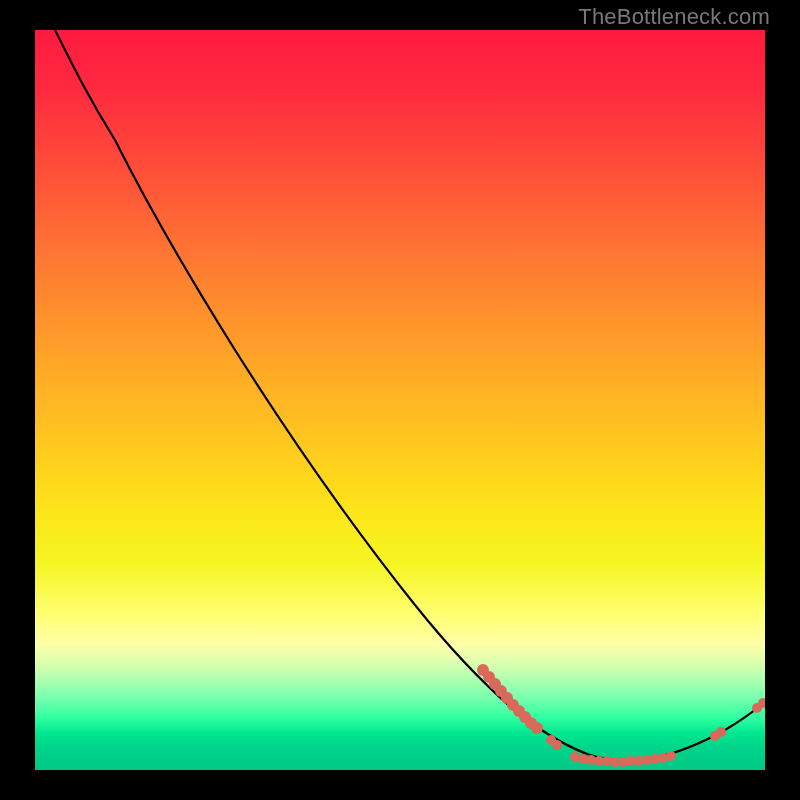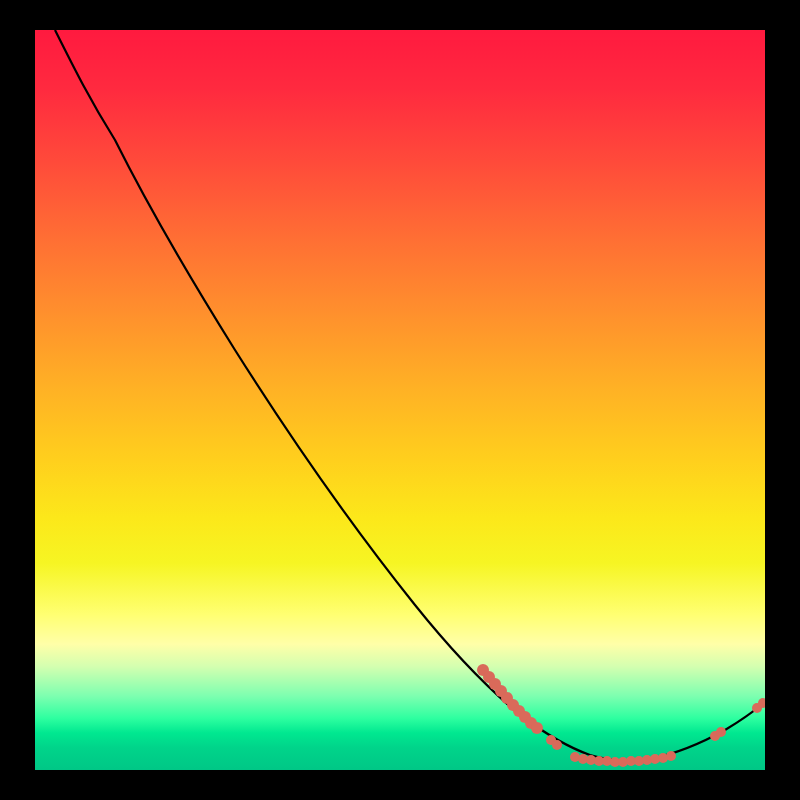--- a/index.html
+++ b/index.html
@@ -60,20 +60,21 @@
     top: 30px;
     width: 730px;
     height: 740px;
     z-index: 2;
   }
 </style>
 </head>
 <body>
 <div class="container">
 
+  <div class="watermark">TheBottleneck.com</div>
 
   <div class="plot-area"></div>
 
   <svg class="curve" viewBox="0 0 730 740" preserveAspectRatio="none">
 
     <path d="M 20 0
              C 40 40, 55 70, 80 110
              C 110 170, 150 240, 200 320
              C 260 415, 320 500, 380 575
              C 420 625, 455 660, 485 685

